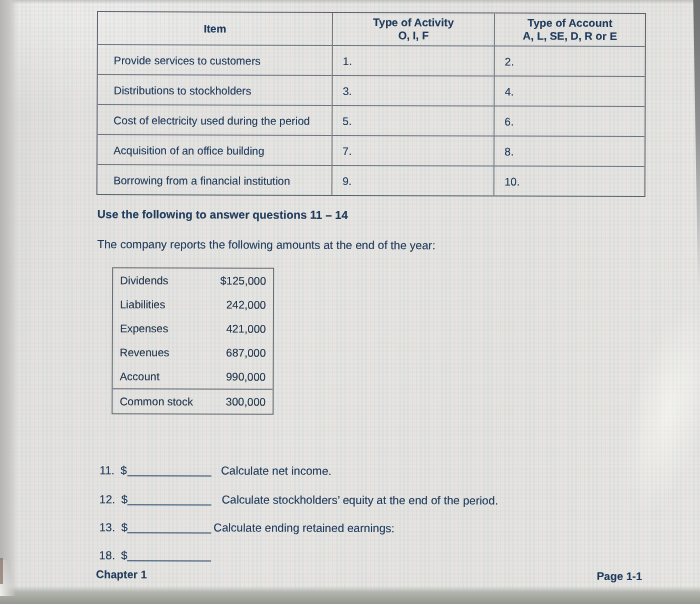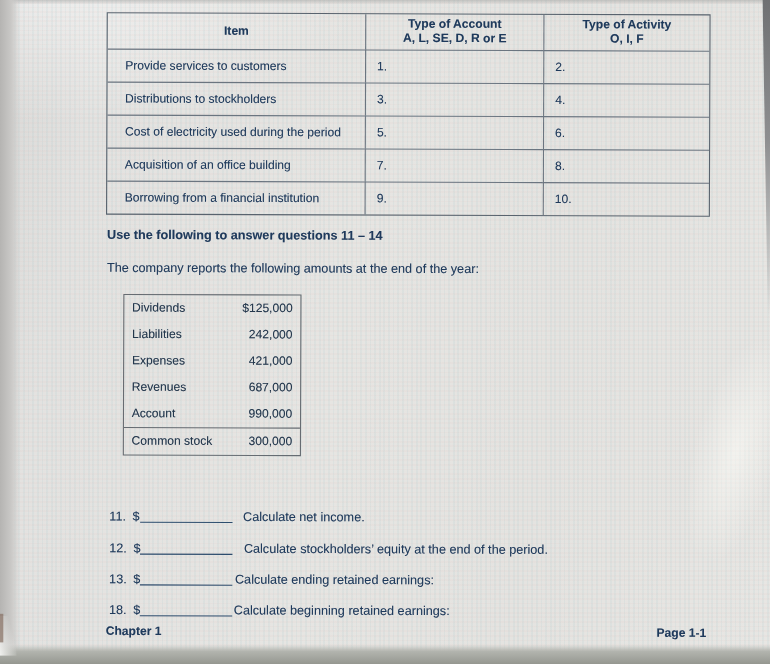--- a/index.html
+++ b/index.html
@@ -90,26 +90,26 @@
   <div class="corner-bl-white"></div>
   <div class="sliver-dark"></div>
 
   <div class="content">
 
     <div class="mt">
       <div class="mc mh">
         <span>Item</span>
       </div>
       <div class="mc mh">
+        <span>Type of Activity</span>
+        <span>O, I, F</span>
+      </div>
+      <div class="mc mh">
         <span>Type of Account</span>
         <span>A, L, SE, D, R or E</span>
-      </div>
-      <div class="mc mh">
-        <span>Type of Activity</span>
-        <span>O, I, F</span>
       </div>
 
       <div class="mc mi">Provide services to customers</div>
       <div class="mc mn">1.</div>
       <div class="mc mn">2.</div>
 
       <div class="mc mi">Distributions to stockholders</div>
       <div class="mc mn">3.</div>
       <div class="mc mn">4.</div>
 
@@ -171,19 +171,18 @@
     <div class="q" style="top:522px">
       <span class="qnum">13.</span>
       <span>$</span>
       <span class="qblank"></span>
       <span class="qtext" style="margin-left:2px">Calculate ending retained earnings:</span>
     </div>
     <div class="q" style="top:550px">
       <span class="qnum">18.</span>
       <span>$</span>
       <span class="qblank"></span>
-      <span class="qtext" style="margin-left:1px">Calculate beginning retained earnings:</span>
     </div>
 
     <div class="footer-left">Chapter 1</div>
     <div class="footer-right">Page 1-1</div>
   </div>
 </div>
 
 </body></html>

